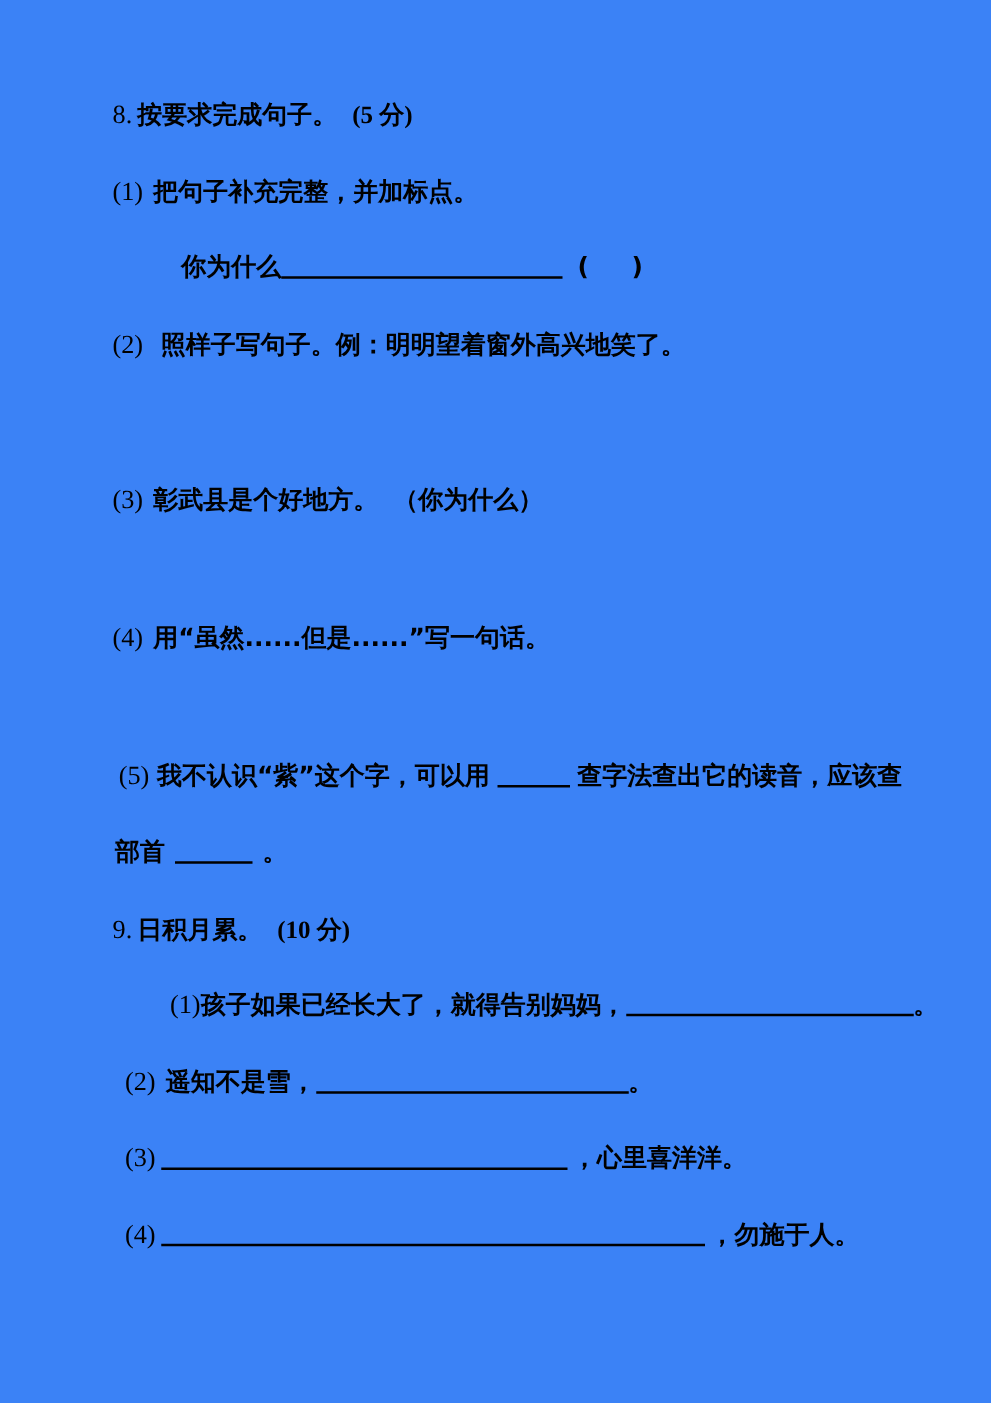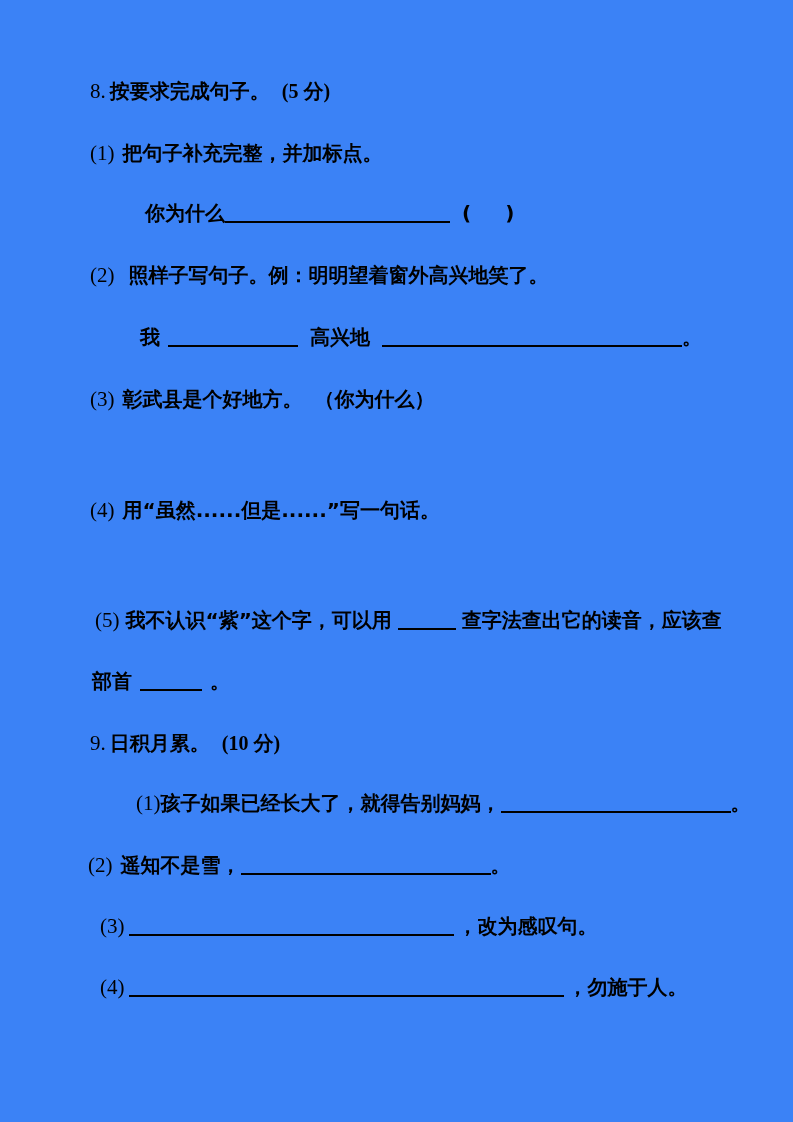--- a/index.html
+++ b/index.html
@@ -60,23 +60,20 @@
   </div>
 
   <div class="line" style="left:145px; top:198px;">
     <span class="zh">你为什么</span><span class="blank" style="width:225px;"></span><span class="zh g12">(</span><span class="zh g34">)</span>
   </div>
 
   <div class="line" style="left:90px; top:260px;">
     <span class="num">(2)</span><span class="zh g14">照样子写句子。例：明明望着窗外高兴地笑了。</span>
   </div>
 
-  <div class="line" style="left:140px; top:322px;">
-    <span class="zh">我</span><span class="blank g8" style="width:130px;"></span><span class="zh g12">高兴地</span><span class="blank g12" style="width:300px;"></span><span class="zh">。</span>
-  </div>
 
   <div class="line" style="left:90px; top:384px;">
     <span class="num">(3)</span><span class="zh g8">彰武县是个好地方。</span><span class="zh g12">（你为什么）</span>
   </div>
 
   <div class="line" style="left:90px; top:495px;">
     <span class="num">(4)</span><span class="zh g8">用“虽然......但是......”写一句话。</span>
   </div>
 
   <div class="line" style="left:95px; top:605px;">
@@ -88,26 +85,26 @@
   </div>
 
   <div class="line" style="left:90px; top:728px;">
     <span class="num">9.</span><span class="zh g20">日积月累。</span><span class="score g12">(10 分)</span>
   </div>
 
   <div class="line" style="left:100px; top:788px;margin-left:36px;">
     <span class="num">(1)</span><span class="zh">孩子如果已经长大了，就得告别妈妈，</span><span class="blank" style="width:230px;"></span><span class="zh">。</span>
   </div>
 
-  <div class="line" style="left:88px; top:850px;">
+  <div class="line" style="left:100px; top:850px;">
     <span class="num">(2)</span><span class="zh g8">遥知不是雪，</span><span class="blank" style="width:250px;"></span><span class="zh">。</span>
   </div>
 
   <div class="line" style="left:100px; top:911px;">
-    <span class="num">(3)</span><span class="blank g20" style="width:325px;"></span><span class="zh g4">，改为感叹句。</span>
+    <span class="num">(3)</span><span class="blank g20" style="width:325px;"></span><span class="zh g4">，心里喜洋洋。</span>
   </div>
 
   <div class="line" style="left:100px; top:972px;">
     <span class="num">(4)</span><span class="blank g20" style="width:435px;"></span><span class="zh g4">，勿施于人。</span>
   </div>
 
 
 </div>
 
 </body></html>

